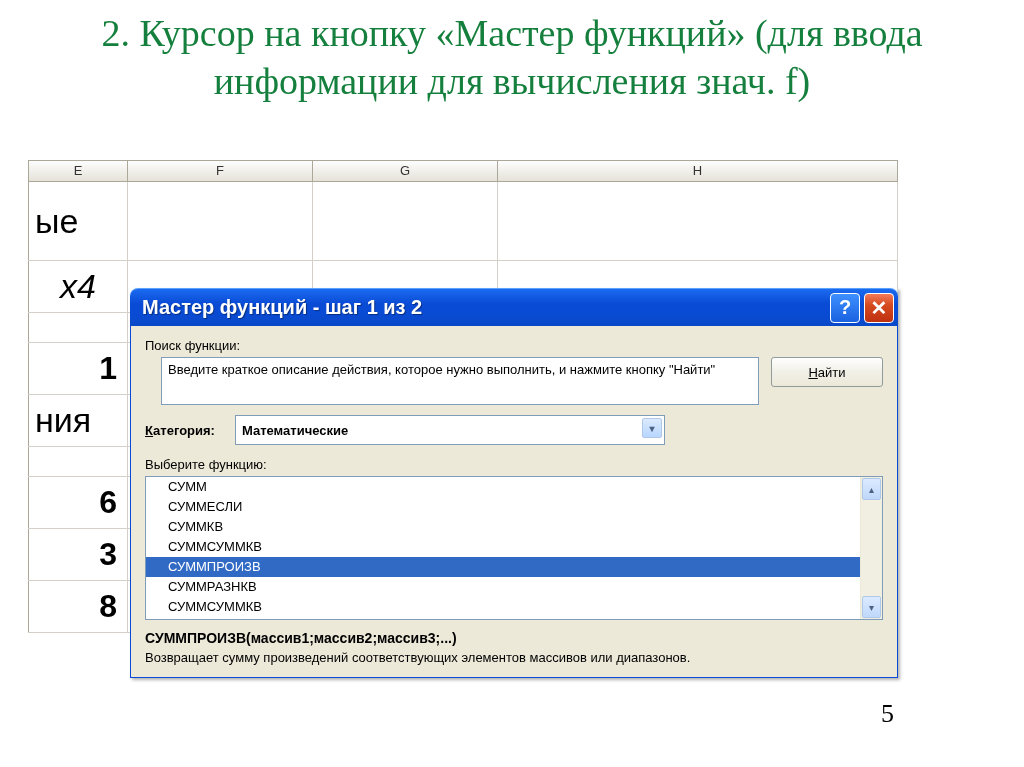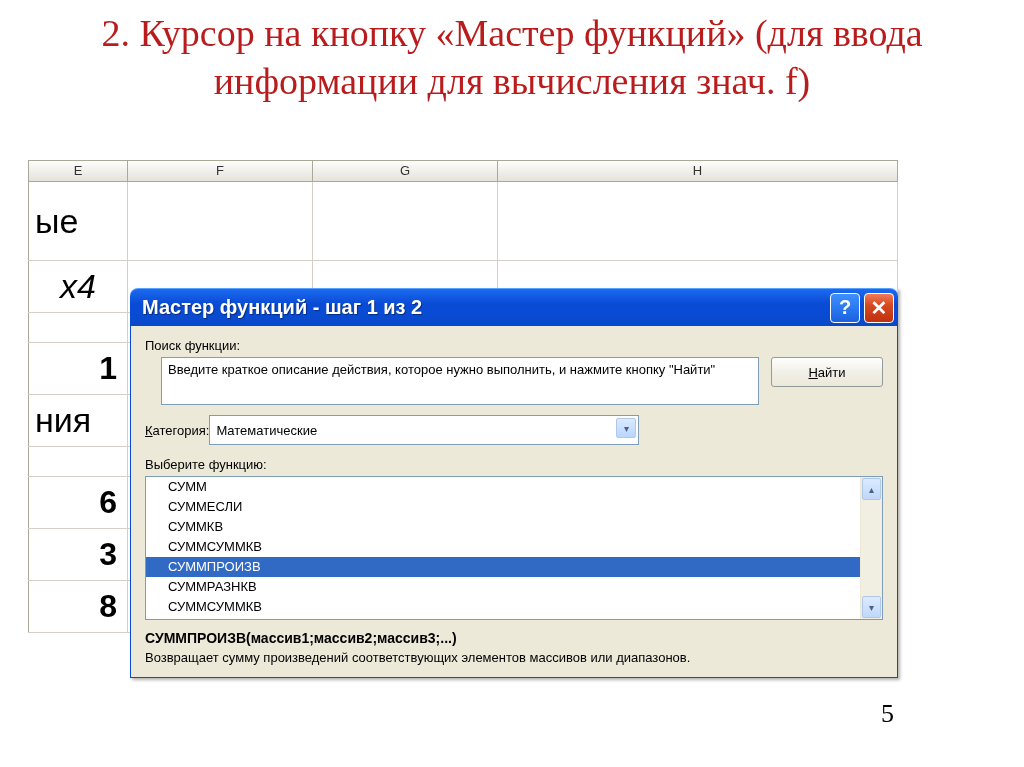--- a/index.html
+++ b/index.html
@@ -9,21 +9,21 @@
     background: #fff;
     width: 1024px;
     height: 767px;
     position: relative;
     overflow: hidden;
   }
   .slide-title {
     text-align: center;
     font-size: 38px;
     line-height: 1.25;
-    color: #b91c1c;
+    color: #15803d;
     padding: 10px 20px 0;
     font-weight: normal;
   }
   .page-number {
     position: absolute;
     right: 130px;
     bottom: 38px;
     font-size: 26px;
     color: #000;
     font-family: "Times New Roman", serif;
@@ -156,22 +156,23 @@
     font-size: 13px;
     display: flex;
     align-items: center;
     justify-content: center;
   }
   .find-btn .u { text-decoration: underline; }
 
   .cat-row {
     display: flex;
     align-items: center;
-    gap: 0;
+    gap: 20px;
     margin-bottom: 12px;
+    font-weight: bold;
   }
   .cat-row .lbl { margin: 0; }
   .cat-row .u { text-decoration: underline; }
   .combo {
     flex: 0 0 430px;
     height: 30px;
     background: #fff;
     border: 1px solid #7f9db9;
     display: flex;
     align-items: center;

